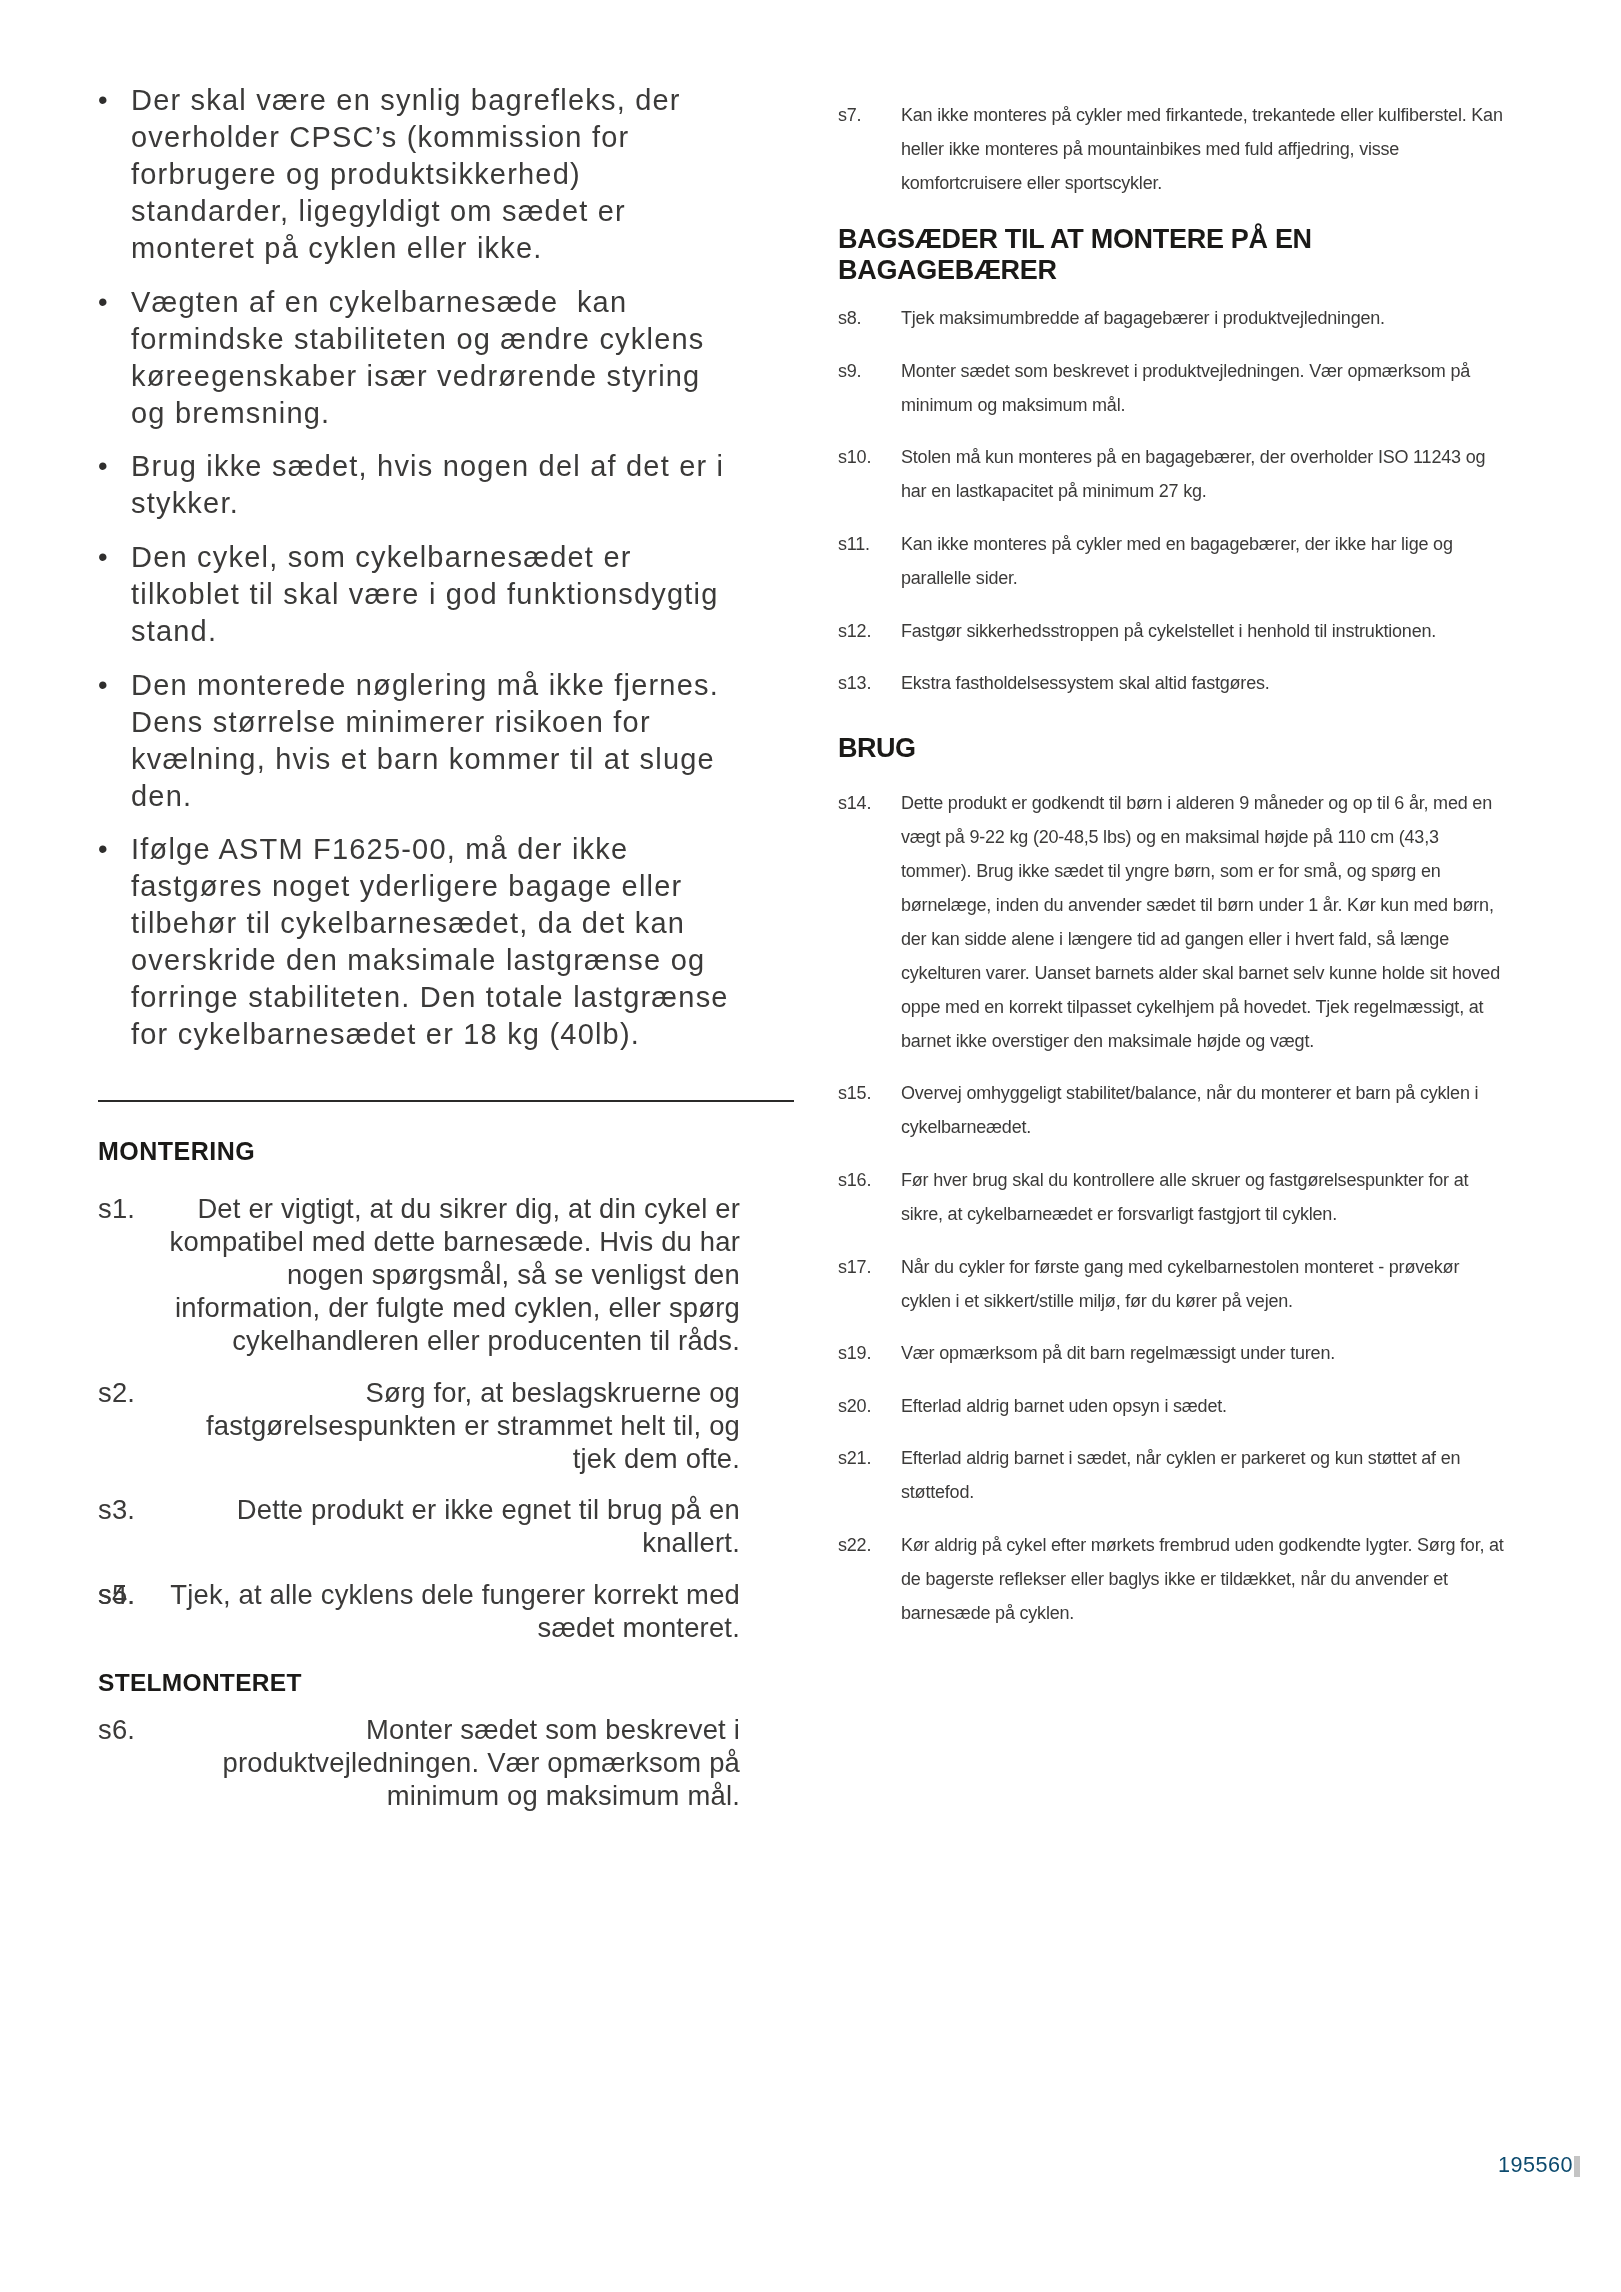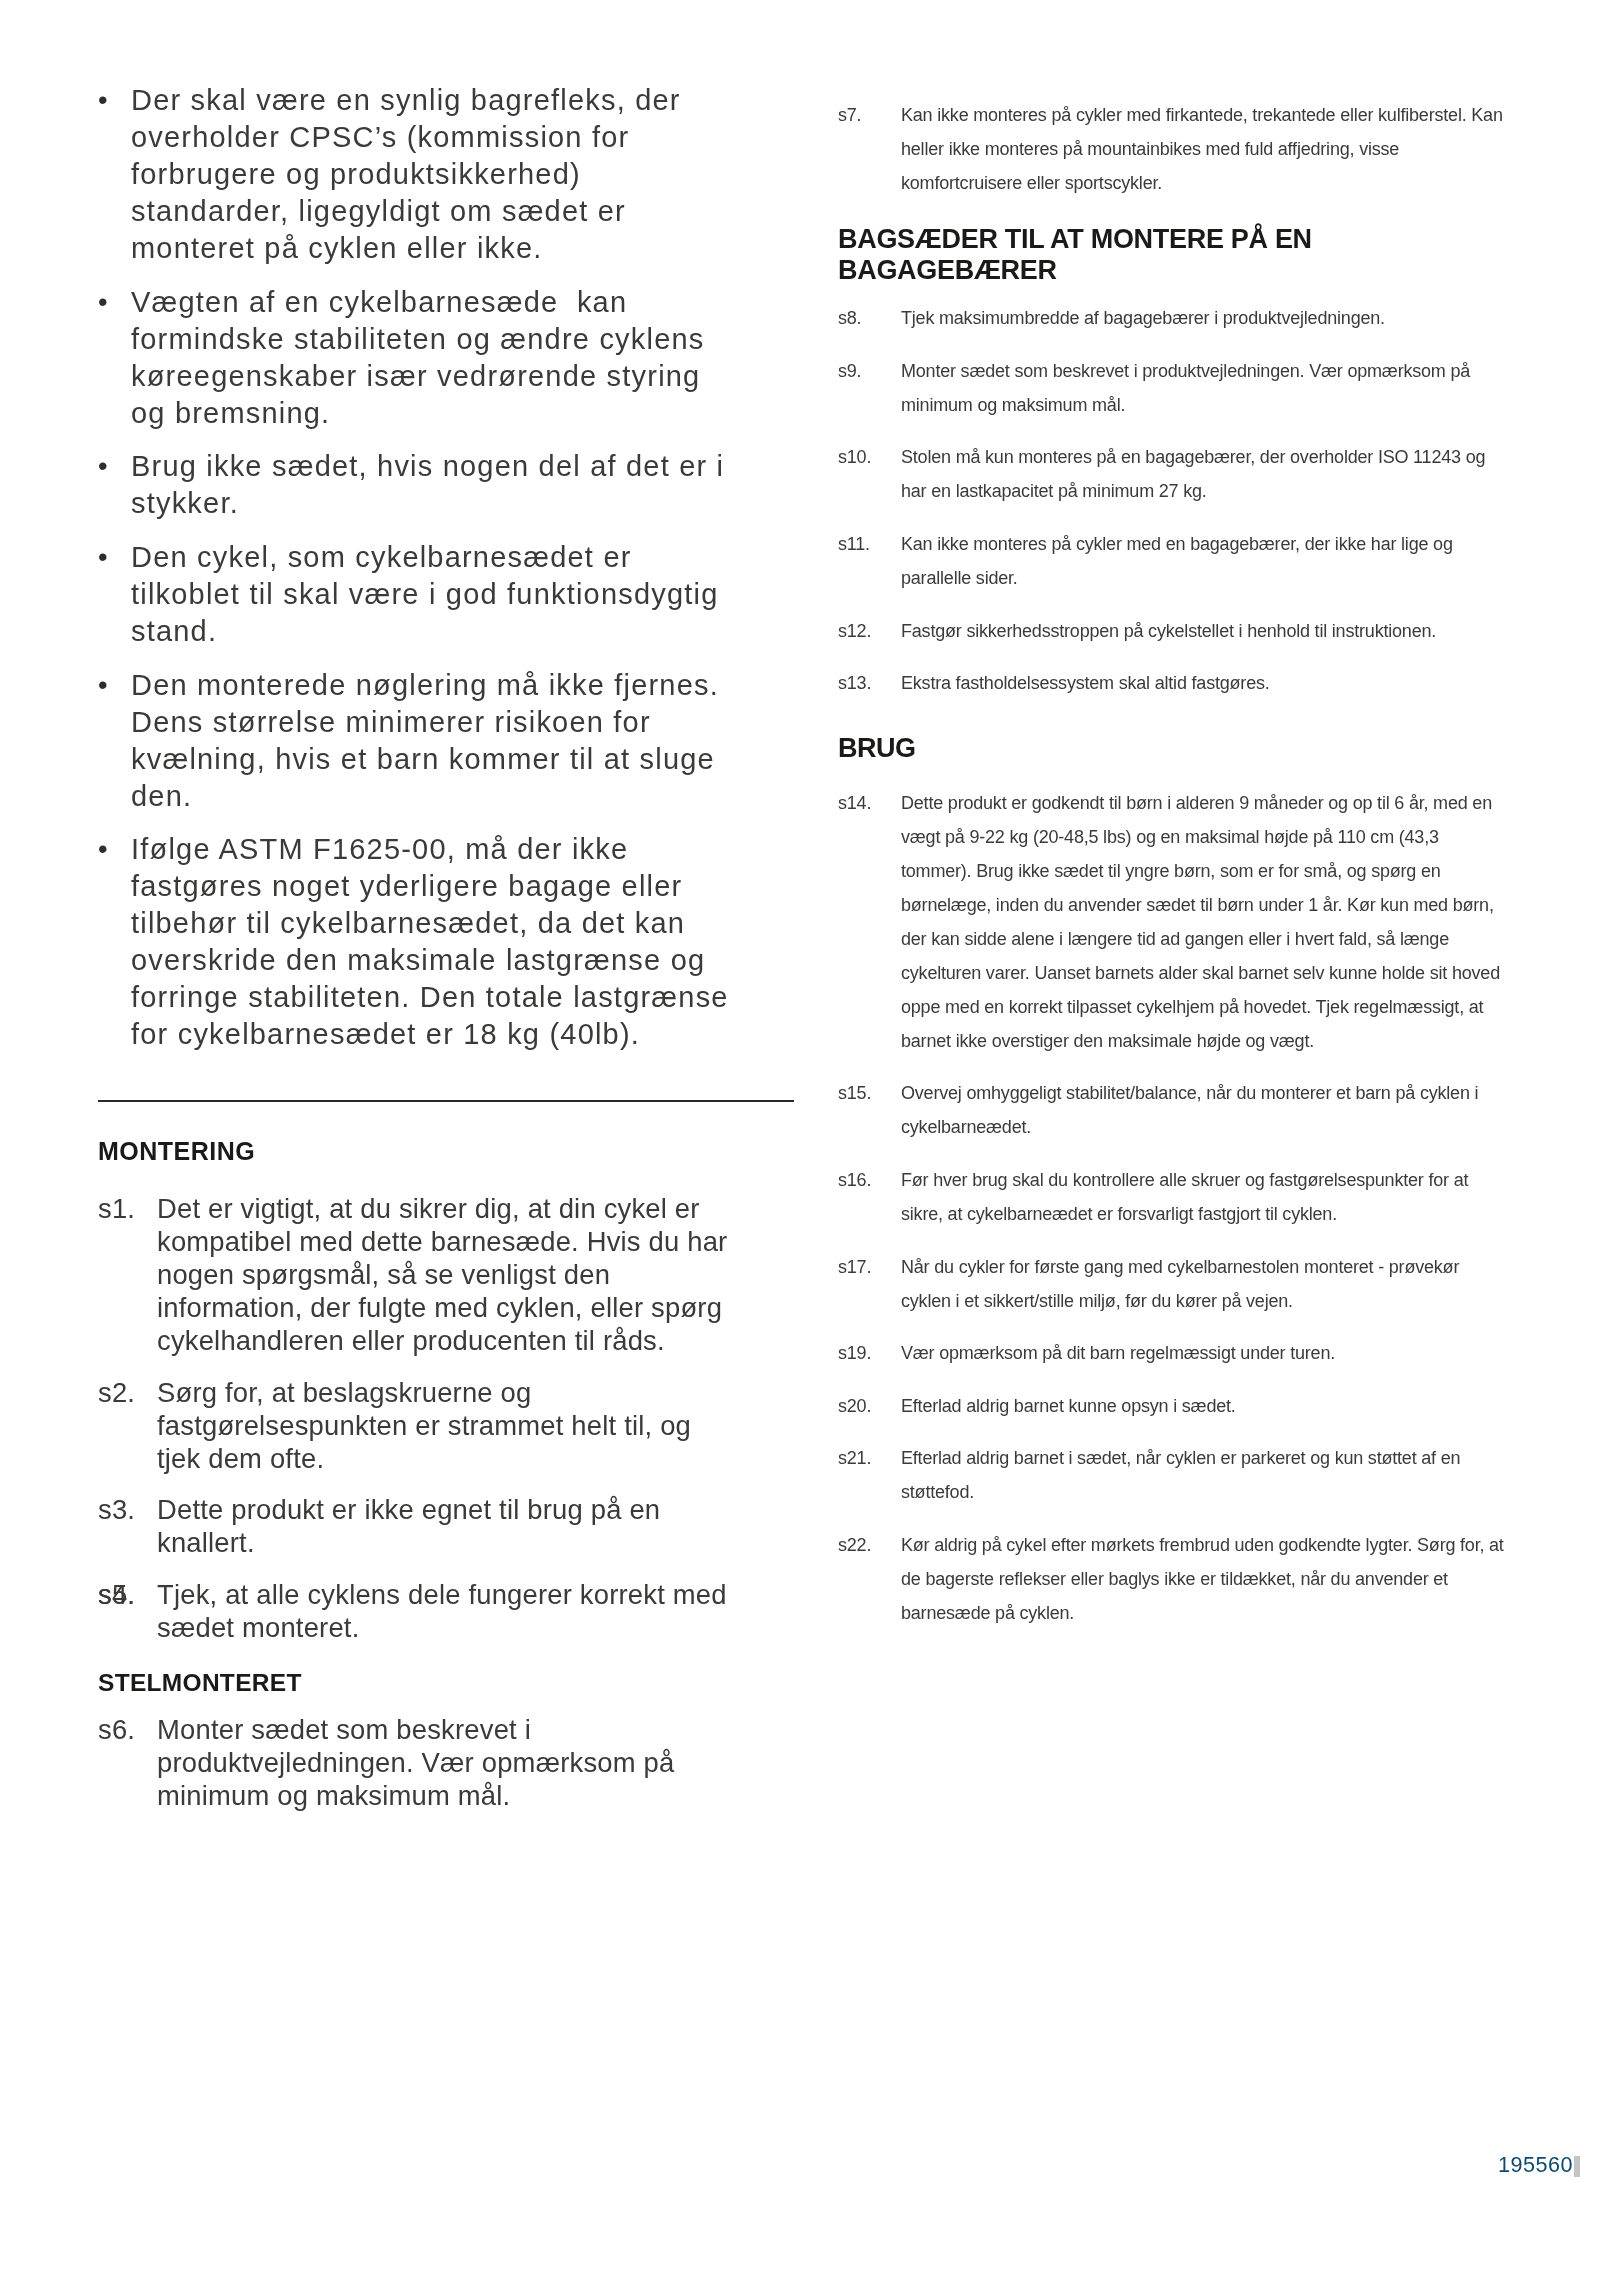--- a/index.html
+++ b/index.html
@@ -60,21 +60,21 @@
     margin: 33px 0 21.6px 0;
   }
 
   
   ol.slist { list-style: none; margin: 0; padding: 0; }
   .s-item { position: relative; margin-bottom: 18.6px; color: #3b3a39; }
   .s-item .marker { position: absolute; left: 0; top: 0; }
   .slist-left .s-item {
     padding-left: 59px;
     font-size: 27.4px; line-height: 33px;
-    font-weight: 300; letter-spacing: 0.2px;
+    font-weight: 300; letter-spacing: 0.2px; text-align: right;
   }
   .slist-right .s-item {
     padding-left: 63px;
     font-size: 18px; line-height: 34px;
     font-weight: 300; letter-spacing: -0.2px;
   }
   .itext { white-space: pre-wrap; }
 
   
   .footer {
@@ -142,21 +142,21 @@
       </ol>
 
     <h2 class="h-main h-brug">BRUG</h2>
 
     <ol class="slist slist-right">
         <li class="s-item"><span class="marker">s14.</span><span class="itext">Dette produkt er godkendt til børn i alderen 9 måneder og op til 6 år, med en vægt på 9-22 kg (20-48,5 lbs) og en maksimal højde på 110 cm (43,3  tommer). Brug ikke sædet til yngre børn, som er for små, og spørg en børnelæge, inden du anvender sædet til børn under 1 år. Kør kun med børn, der kan sidde alene i længere tid ad gangen eller i hvert fald, så længe cykelturen varer. Uanset barnets alder skal barnet selv kunne holde sit hoved oppe med en korrekt tilpasset cykelhjem på hovedet. Tjek regelmæssigt, at barnet ikke overstiger den maksimale højde og vægt.</span></li>
         <li class="s-item"><span class="marker">s15.</span><span class="itext">Overvej omhyggeligt stabilitet/balance, når du monterer et barn på cyklen i cykelbarneædet.</span></li>
         <li class="s-item"><span class="marker">s16.</span><span class="itext">Før hver brug skal du kontrollere alle skruer og fastgørelsespunkter for at sikre, at cykelbarneædet er forsvarligt fastgjort til cyklen.</span></li>
         <li class="s-item"><span class="marker">s17.</span><span class="itext">Når du cykler for første gang med cykelbarnestolen monteret - prøvekør cyklen i et sikkert/stille miljø, før du kører på vejen.</span></li>
         <li class="s-item"><span class="marker">s19.</span><span class="itext">Vær opmærksom på dit barn regelmæssigt under turen.</span></li>
-        <li class="s-item"><span class="marker">s20.</span><span class="itext">Efterlad aldrig barnet kunne opsyn i sædet.</span></li>
+        <li class="s-item"><span class="marker">s20.</span><span class="itext">Efterlad aldrig barnet uden opsyn i sædet.</span></li>
         <li class="s-item"><span class="marker">s21.</span><span class="itext">Efterlad aldrig barnet i sædet, når cyklen er parkeret og kun støttet af en støttefod.</span></li>
         <li class="s-item"><span class="marker">s22.</span><span class="itext">Kør aldrig på cykel efter mørkets frembrud uden godkendte lygter. Sørg for, at de bagerste reflekser eller baglys ikke er tildækket, når du anvender et barnesæde på cyklen.</span></li>
       </ol>
   </section>
 
   <div class="footer">
     <span>195560</span><span class="endbar"></span>
   </div>
 
 </div>

